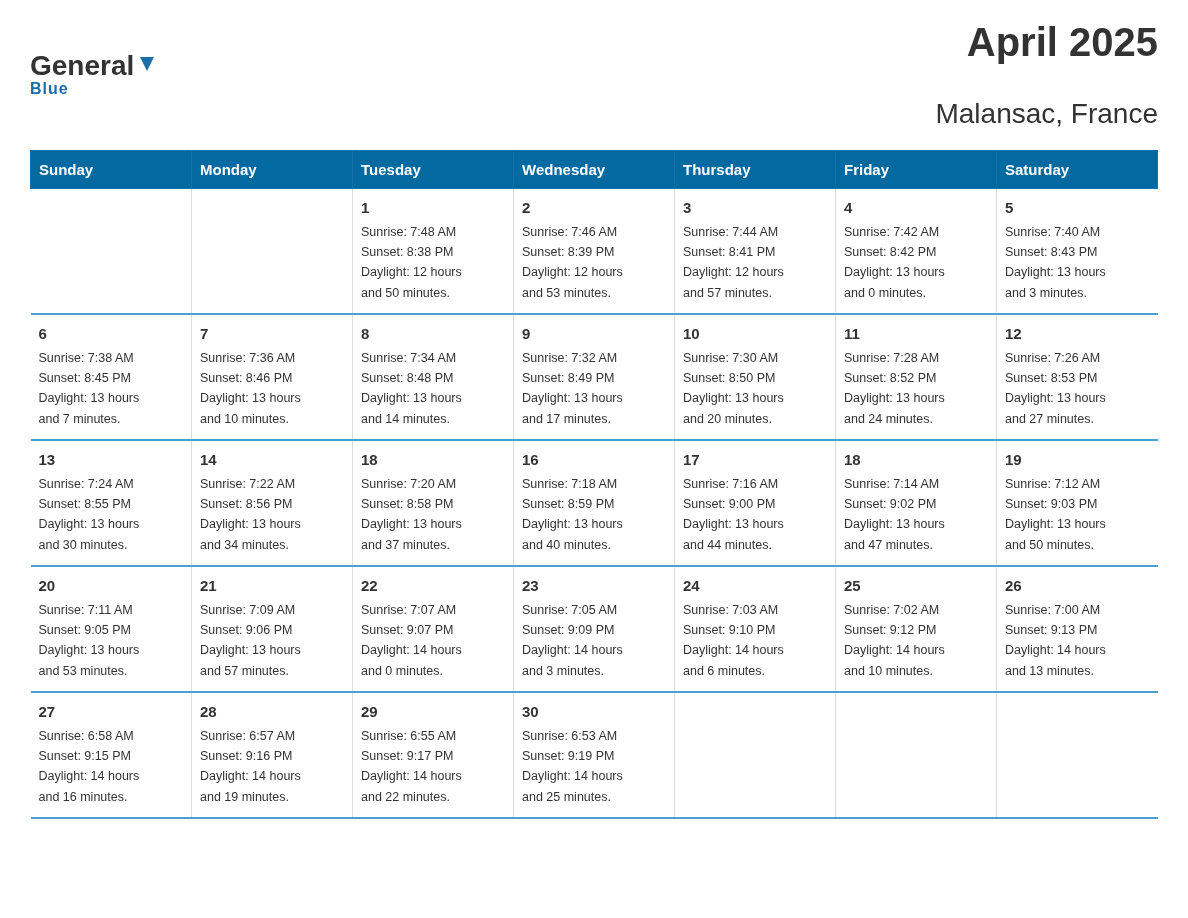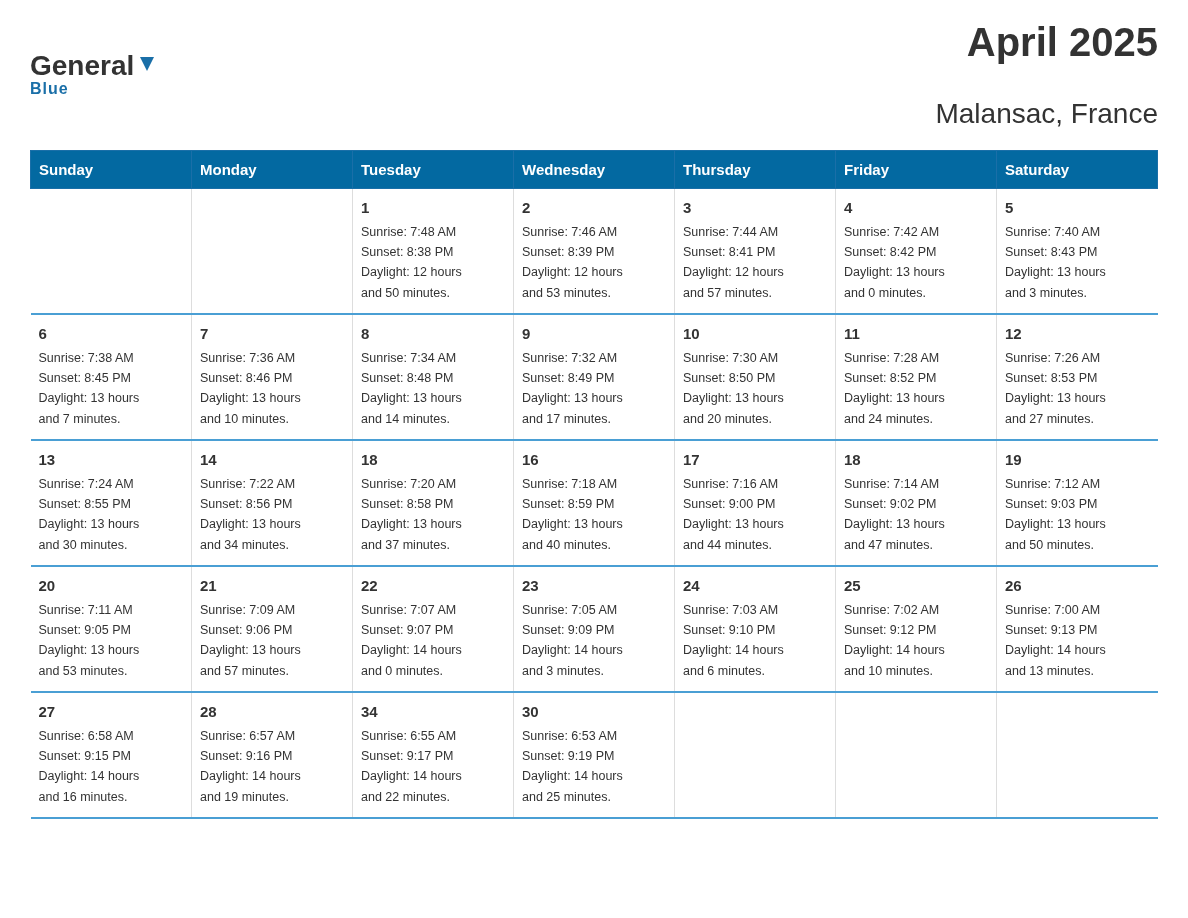--- a/index.html
+++ b/index.html
@@ -243,21 +243,21 @@
       <tr>
         <td>
         <span class="day-number">27</span>
         <span class="day-info">Sunrise: 6:58 AM<br>Sunset: 9:15 PM<br>Daylight: 14 hours<br>and 16 minutes.</span>
       </td>
         <td>
         <span class="day-number">28</span>
         <span class="day-info">Sunrise: 6:57 AM<br>Sunset: 9:16 PM<br>Daylight: 14 hours<br>and 19 minutes.</span>
       </td>
         <td>
-        <span class="day-number">34</span>
+        <span class="day-number">29</span>
         <span class="day-info">Sunrise: 6:55 AM<br>Sunset: 9:17 PM<br>Daylight: 14 hours<br>and 22 minutes.</span>
       </td>
         <td>
         <span class="day-number">30</span>
         <span class="day-info">Sunrise: 6:53 AM<br>Sunset: 9:19 PM<br>Daylight: 14 hours<br>and 25 minutes.</span>
       </td>
         <td class="empty-cell"></td>
         <td class="empty-cell"></td>
         <td class="empty-cell"></td>
       </tr>

